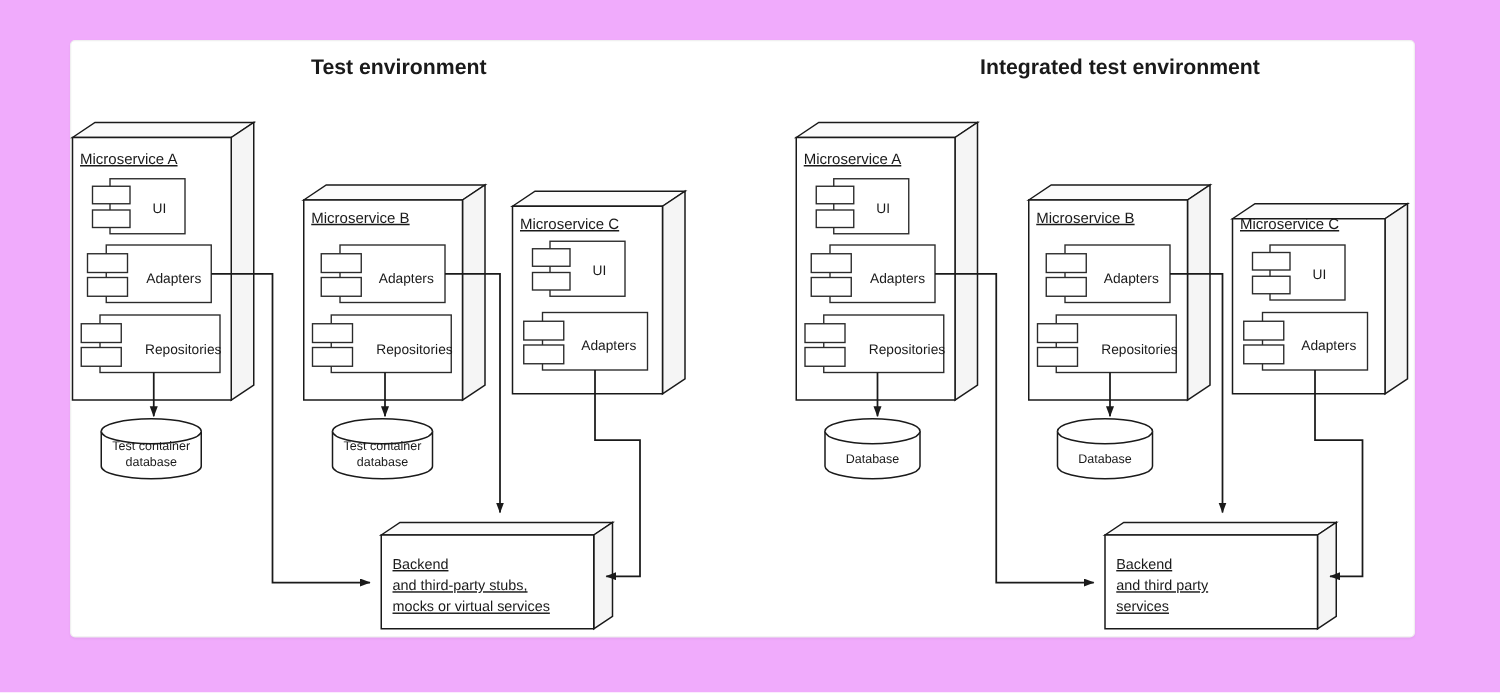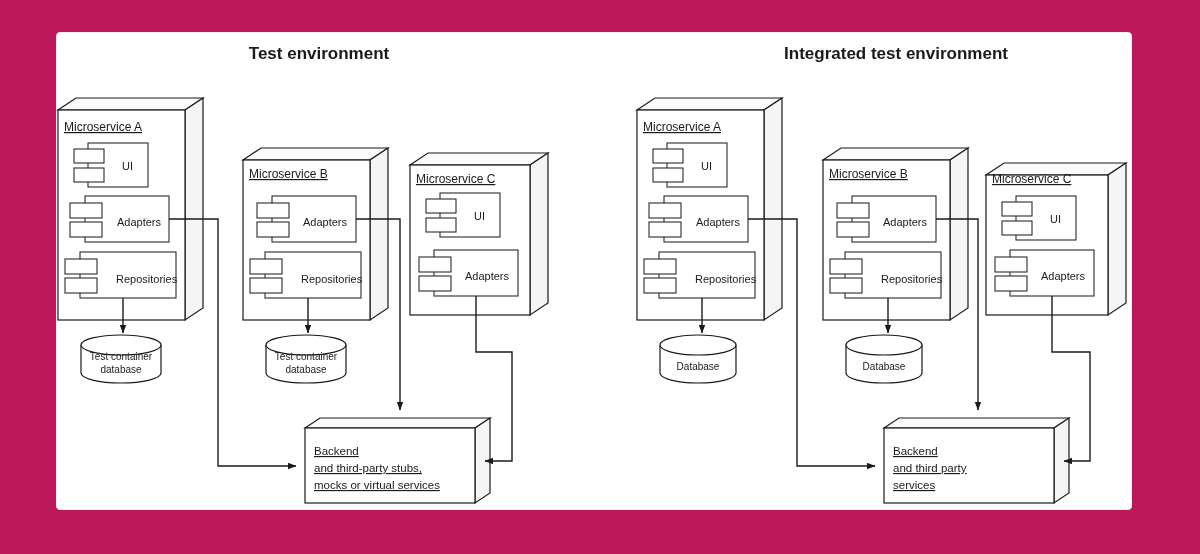--- a/index.html
+++ b/index.html
@@ -1,17 +1,17 @@
 <!DOCTYPE html>
 <html><head>
 <meta charset="utf-8">
 <style>
   html,body{margin:0;padding:0;background:#ffffff;}
   body{font-family:"Liberation Sans","DejaVu Sans",sans-serif;}
-  #stage{position:relative;width:1200px;height:554px;background:#be185d;overflow:hidden;}
+  #stage{position:relative;width:1200px;height:554px;background:#f0abfc;overflow:hidden;}
   #frame{position:absolute;left:56px;top:32px;width:1074px;height:476px;
          background:#ffffff;border:1px solid #f0f0f0;border-radius:4px;
          box-shadow:0 1px 2px rgba(0,0,0,0.05);}
   svg#diagram{position:absolute;left:0;top:0;width:1200px;height:554px;}
   .env-title{font-family:"Liberation Sans","DejaVu Sans",sans-serif;font-size:17px;font-weight:bold;fill:#1a1a1a;text-anchor:middle;}
   .node-title{font-family:"Liberation Sans","DejaVu Sans",sans-serif;font-size:12px;fill:#1a1a1a;text-decoration:underline;}
   .comp-label{font-family:"Liberation Sans","DejaVu Sans",sans-serif;font-size:11px;fill:#1a1a1a;}
   .db-label{font-family:"Liberation Sans","DejaVu Sans",sans-serif;font-size:10px;fill:#1a1a1a;text-anchor:middle;}
   .backend-label{font-family:"Liberation Sans","DejaVu Sans",sans-serif;font-size:11.5px;fill:#1a1a1a;text-decoration:underline;}
   .shape{fill:#ffffff;stroke:#1a1a1a;stroke-width:1.2;}

